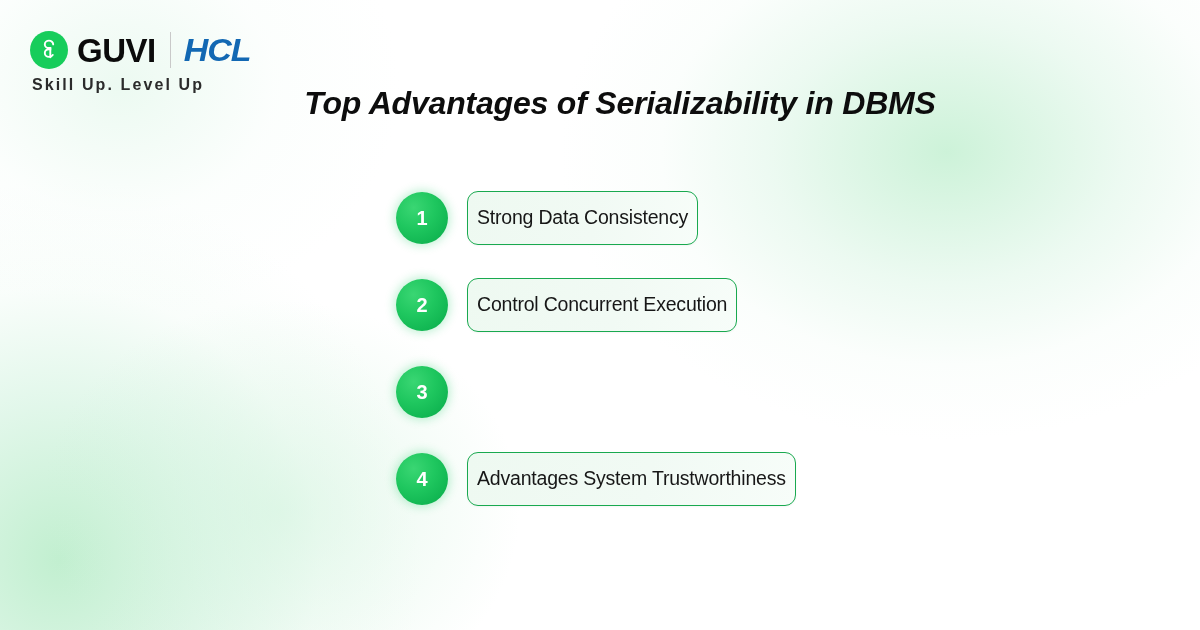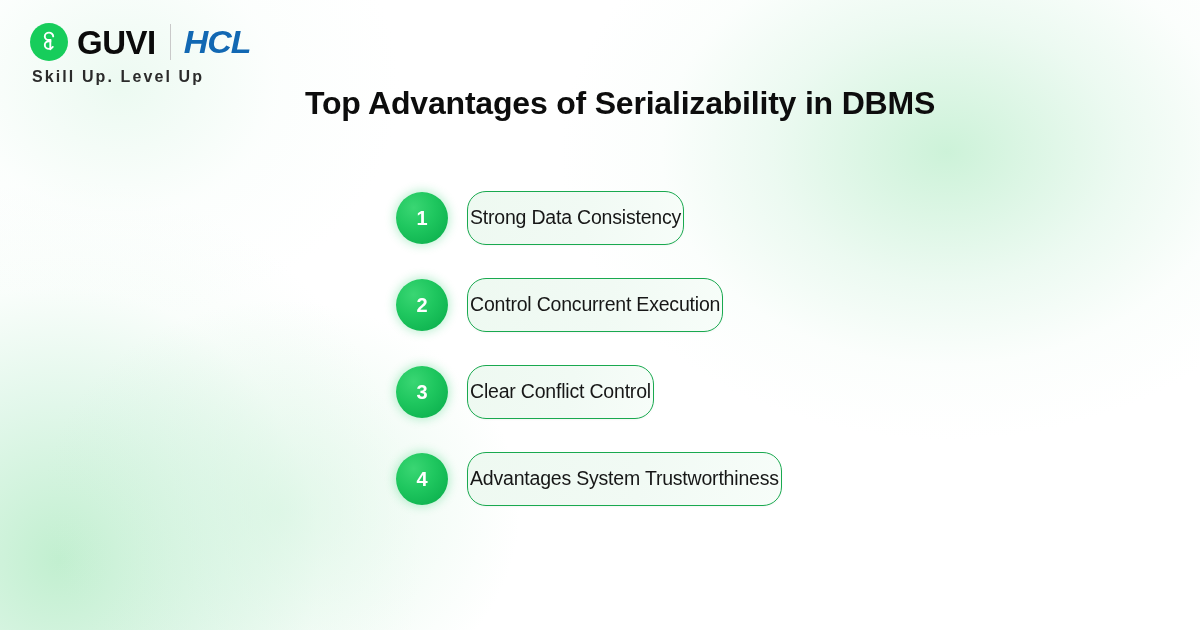--- a/index.html
+++ b/index.html
@@ -65,21 +65,21 @@
     height: 420px;
     background: radial-gradient(closest-side at 50% 50%,
                 rgba(205, 242, 218, 0.55) 0%,
                 rgba(255, 255, 255, 0) 100%);
   }
 
   
   .brand {
     position: absolute;
     left: 30px;
-    top: 20px;
+    top: 28px;
     display: flex;
     flex-direction: column;
     gap: 4px;
   }
   .brand-row {
     display: flex;
     align-items: center;
     height: 44px;
   }
   .guvi-mark {
@@ -134,20 +134,21 @@
     left: 0;
     right: 0;
     top: 82px;
     text-align: center;
     font-size: 32px;
     line-height: 42px;
     font-weight: 700;
     color: #0d0d0d;
     letter-spacing: -0.2px;
     padding-left: 40px;
+    font-style: italic;
   }
 
   
   .adv-list {
     position: absolute;
     left: 396px;
     top: 192px;
     display: flex;
     flex-direction: column;
     gap: 35px;
@@ -174,23 +175,23 @@
     color: #ffffff;
     font-size: 20px;
     font-weight: 700;
     line-height: 1;
   }
   .adv-box {
     margin-left: 19px;
     height: 52px;
     display: flex;
     align-items: center;
-    padding: 0 2px;
+    padding: 0 9px;
     border: 1.6px solid #19a94f;
-    border-radius: 19px;
+    border-radius: 11px;
     background: linear-gradient(100deg, #eef9f1 0%, #f1faf4 55%, #f7fdf9 100%);
     box-shadow: 0 1px 2px rgba(0, 0, 0, 0.04);
   }
   .adv-text {
     font-size: 19.5px;
     line-height: 1;
     font-weight: 500;
     color: #171717;
     letter-spacing: -0.2px;
     white-space: nowrap;
@@ -234,23 +235,20 @@
 
     <div class="adv-item">
       <div class="adv-num">2</div>
       <div class="adv-box">
         <span class="adv-text">Control Concurrent Execution</span>
       </div>
     </div>
 
     <div class="adv-item">
       <div class="adv-num">3</div>
-      <div class="adv-box">
-        <span class="adv-text">Clear Conflict Control</span>
-      </div>
     </div>
 
     <div class="adv-item">
       <div class="adv-num">4</div>
       <div class="adv-box">
         <span class="adv-text">Advantages System Trustworthiness</span>
       </div>
     </div>
 
   </div>

